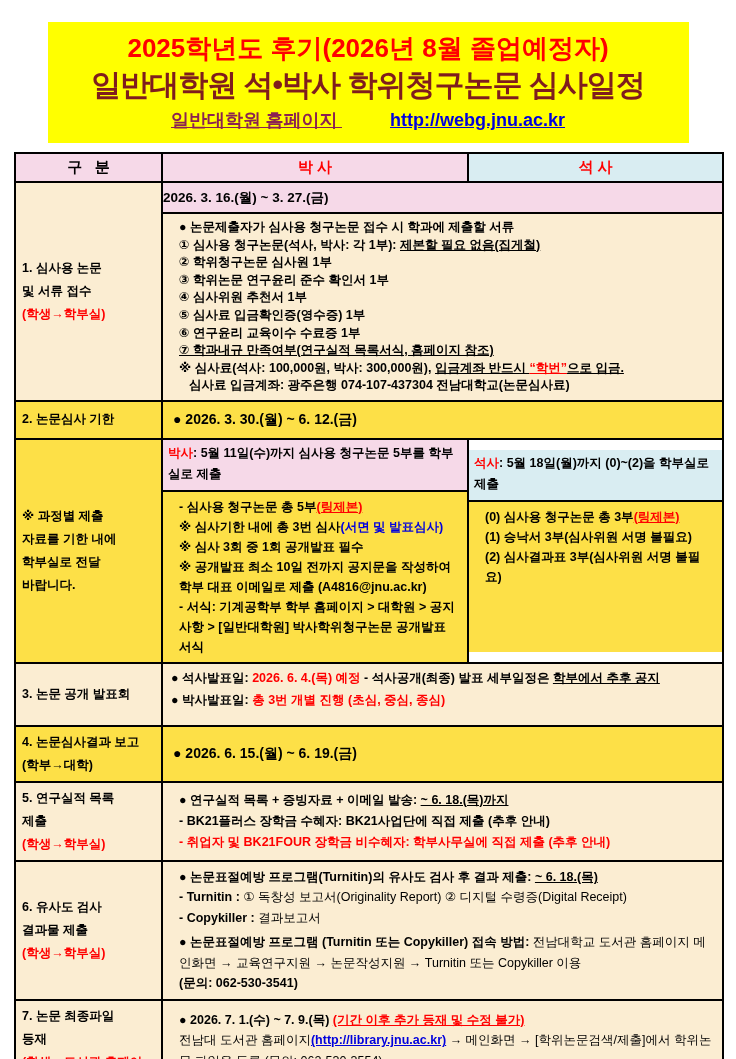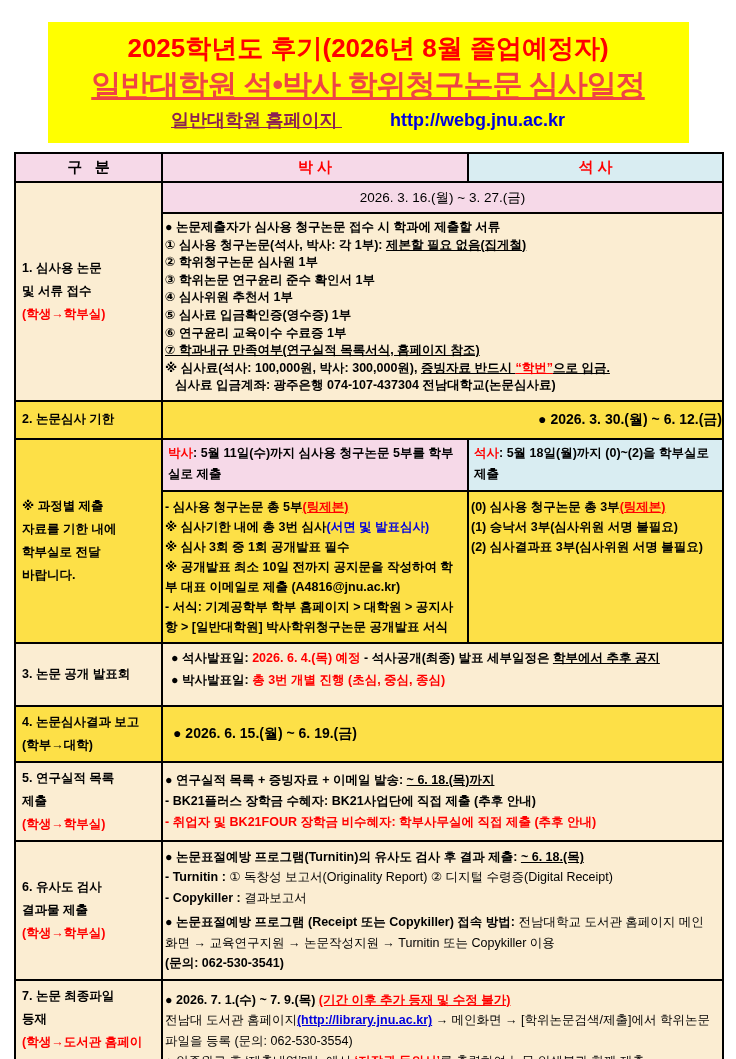--- a/index.html
+++ b/index.html
@@ -1,41 +1,41 @@
 <!DOCTYPE html>
 <html><head>
 <meta charset="utf-8">
 <style>
   html,body{margin:0;padding:0;background:#ffffff;}
   body{width:736px;height:1059px;font-family:"Liberation Sans","DejaVu Sans",sans-serif;color:#000;overflow:hidden;}
   .banner{width:641px;margin:22px auto 0;background:#FFFF00;text-align:center;padding:9px 0 10px;}
   .t1{font-size:26px;font-weight:bold;color:#FF0000;line-height:34px;letter-spacing:0px;}
-  .t2{font-size:30px;font-weight:bold;color:#ef4444;line-height:40px;letter-spacing:-1px;text-decoration:underline;}
+  .t2{font-size:30px;font-weight:bold;color:#7f1d1d;line-height:40px;letter-spacing:-1px;}
   .homeline{font-size:18px;line-height:26px;margin-top:2px;}
   .homelabel{font-family:"Liberation Serif","DejaVu Serif",serif;font-weight:bold;color:#8B2252;text-decoration:underline;}
-  .homeurl{font-weight:bold;color:#0000DD;cursor:pointer;margin-left:48px;}
+  .homeurl{font-weight:bold;color:#0000DD;text-decoration:underline;cursor:pointer;margin-left:48px;}
   table{border-collapse:collapse;table-layout:fixed;width:708px;margin:9px 0 0 14px;}
   td{border:2px solid #000;vertical-align:middle;padding:0;}
   .hdr td{height:27px;text-align:center;font-size:15px;font-weight:bold;white-space:pre;margin-top:45px;}
   .pink{background:#F6D9E8;}
   .cyan{background:#D9EDF2;}
   .cream{background:#FBEDD2;}
   .white{background:#fde047;}
   .red{color:#FF0000;}
   .blue{color:#0000DD;}
   .u{text-decoration:underline;}
   .lbl{padding:4px 4px 4px 6px;font-size:12.5px;font-weight:bold;line-height:23px;}
   .lbl div{white-space:nowrap;}
-  .datebar{height:29px;line-height:29px;text-align:center;font-size:13.5px;font-weight:normal;border-bottom:2px solid #000;}
-  .content{padding:5px 6px 5px 2px;font-size:12.5px;font-weight:bold;line-height:17.6px;}
+  .datebar{height:29px;line-height:29px;font-size:13.5px;font-weight:bold;border-bottom:2px solid #000;}
+  .content{padding:5px 6px 5px 16px;font-size:12.5px;font-weight:bold;line-height:17.6px;}
   .content .ln{white-space:normal;}
   .r3c{line-height:20px;min-height:140px;}
   .subhdr{min-height:44px;padding:3px 5px;font-size:12.5px;font-weight:bold;line-height:21px;border-bottom:2px solid #000;}
   .bigdate{font-size:14px;font-weight:bold;padding-left:10px;}
-  .r2h{height:36px;text-align:right;}
+  .r2h{height:36px;}
   .r5h{height:41px;}
   .r4c{line-height:22px;padding:3px 6px 14px 8px;}
   .r6c{line-height:21px;}
   .r7c{line-height:20.5px;}
   .r8c{line-height:20.5px;}
   .nb{font-weight:normal;}
   .gap{margin-top:4px;}
   .ind{padding-left:10px;}
 </style>
 </head>
@@ -73,21 +73,21 @@
       <div class="datebar pink">2026. 3. 16.(월) ~ 3. 27.(금)</div>
       <div class="content cream">
         <div class="ln">● 논문제출자가 심사용 청구논문 접수 시 학과에 제출할 서류</div>
         <div class="ln"><span>① 심사용 청구논문(석사, 박사: 각 1부): </span><span class="u">제본할 필요 없음(집게철)</span></div>
         <div class="ln">② 학위청구논문 심사원 1부</div>
         <div class="ln">③ 학위논문 연구윤리 준수 확인서 1부</div>
         <div class="ln">④ 심사위원 추천서 1부</div>
         <div class="ln">⑤ 심사료 입금확인증(영수증) 1부</div>
         <div class="ln">⑥ 연구윤리 교육이수 수료증 1부</div>
         <div class="ln u">⑦ 학과내규 만족여부(연구실적 목록서식, 홈페이지 참조)</div>
-        <div class="ln"><span>※ 심사료(석사: 100,000원, 박사: 300,000원), </span><span class="u">증빙자료 반드시 </span><span class="u red">“학번”</span><span class="u">으로 입금.</span></div>
+        <div class="ln"><span>※ 심사료(석사: 100,000원, 박사: 300,000원), </span><span class="u">입금계좌 반드시 </span><span class="u red">“학번”</span><span class="u">으로 입금.</span></div>
         <div class="ln ind">심사료 입금계좌: 광주은행 074-107-437304 전남대학교(논문심사료)</div>
       </div>
     </td>
   </tr>
 
   <tr>
     <td class="lbl white">2. 논문심사 기한</td>
     <td colspan="2" class="white r2h bigdate">●  2026. 3. 30.(월) ~ 6. 12.(금)</td>
   </tr>
 
@@ -155,21 +155,21 @@
     <td class="lbl cream">
       <div>6. 유사도 검사</div>
       <div>  결과물 제출</div>
       <div class="red">(학생→학부실)</div>
     </td>
     <td colspan="2" class="cream">
       <div class="content cream r7c">
         <div class="ln"><span>● 논문표절예방 프로그램(Turnitin)의 유사도 검사 후 결과 제출: </span><span class="u">~ 6. 18.(목)</span></div>
         <div class="ln"><span>- Turnitin : </span><span class="nb">① 독창성 보고서(Originality Report) ② 디지털 수령증(Digital Receipt)</span></div>
         <div class="ln"><span>- Copykiller : </span><span class="nb">결과보고서</span></div>
-        <div class="ln gap"><span>● 논문표절예방 프로그램 (Receipt 또는 Copykiller) 접속 방법: </span><span class="nb">전남대학교 도서관 홈페이지 메인화면 → 교육연구지원 → 논문작성지원 → Turnitin 또는 Copykiller 이용</span></div>
+        <div class="ln gap"><span>● 논문표절예방 프로그램 (Turnitin 또는 Copykiller) 접속 방법: </span><span class="nb">전남대학교 도서관 홈페이지 메인화면 → 교육연구지원 → 논문작성지원 → Turnitin 또는 Copykiller 이용</span></div>
         <div class="ln">(문의: 062-530-3541)</div>
       </div>
     </td>
   </tr>
 
   <tr>
     <td class="lbl cream">
       <div>7. 논문 최종파일</div>
       <div>등재</div>
       <div class="red" style="white-space:normal">(학생→도서관 홈페이지)</div>

